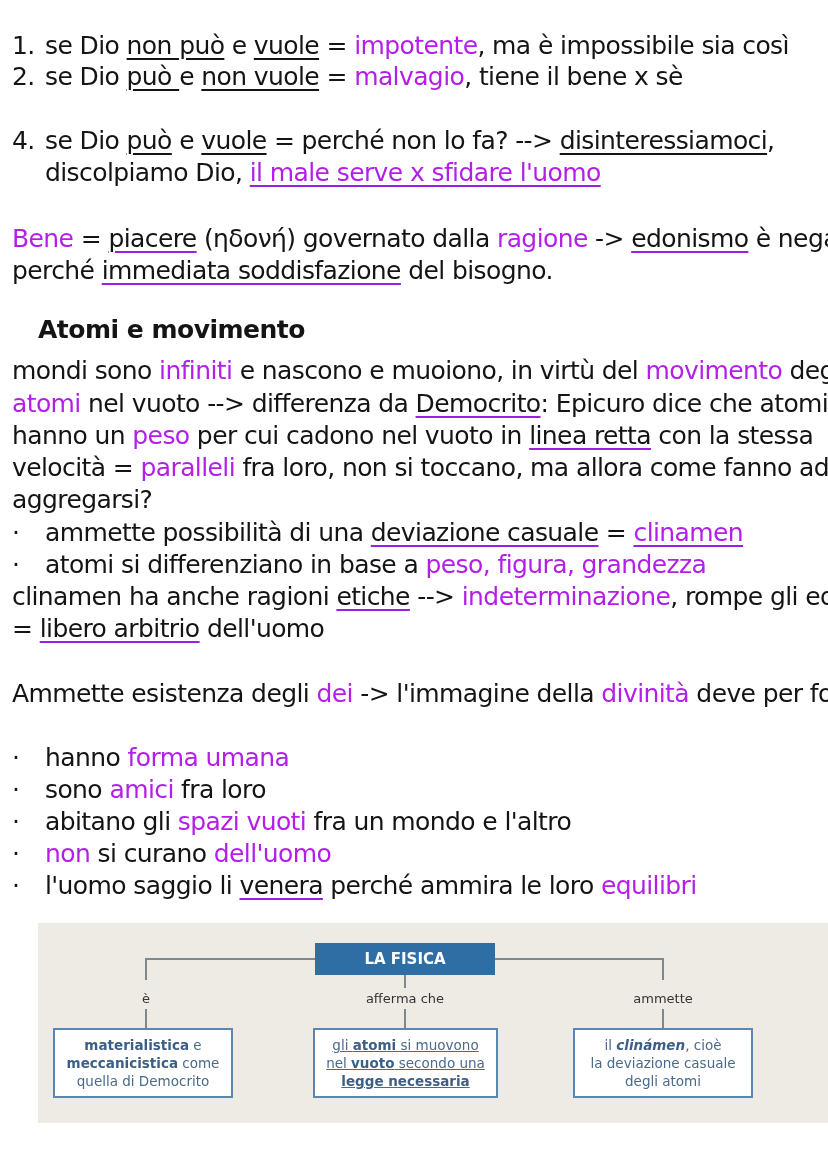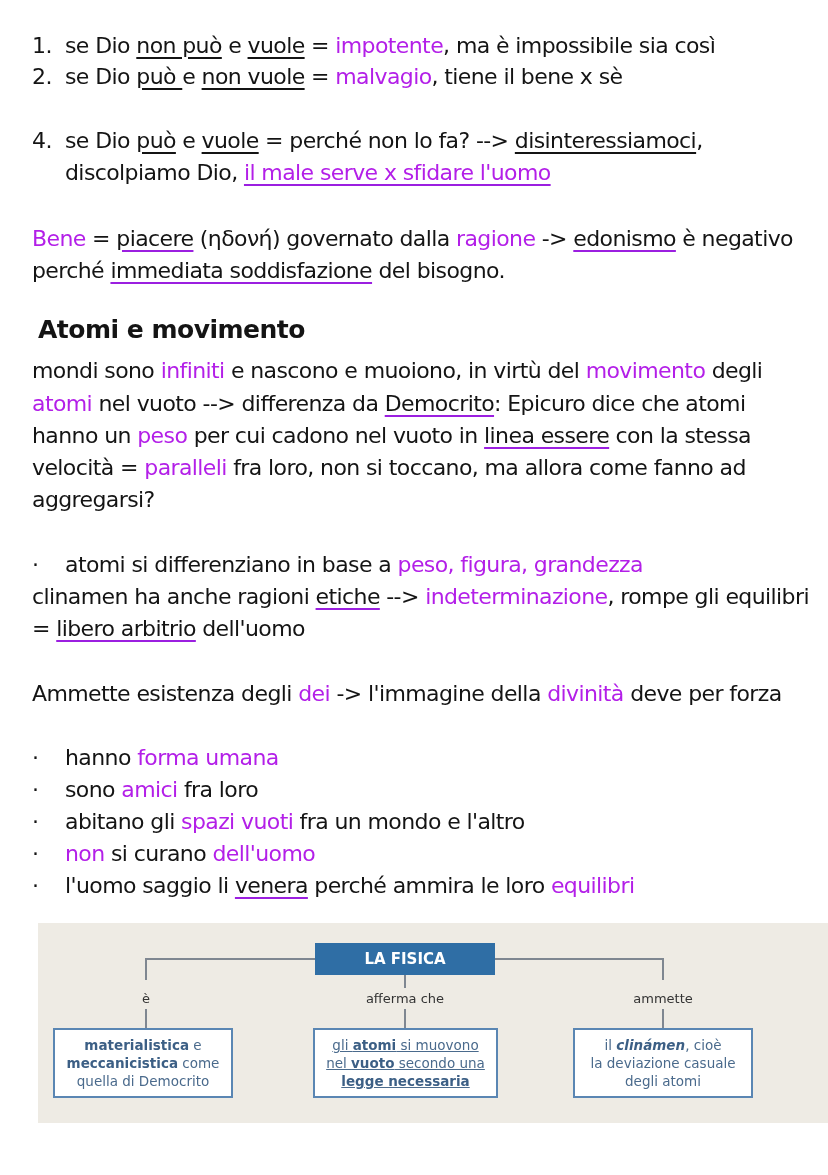--- a/index.html
+++ b/index.html
@@ -3,22 +3,22 @@
   <meta charset="utf-8">
   <style>
     html, body { margin: 0; padding: 0; background: #ffffff; }
     body {
       width: 828px; height: 1175px; position: relative; overflow: hidden;
       font-family: "DejaVu Sans", sans-serif;
       color: #141414;
     }
     .page { position: absolute; left: 0; top: 0; width: 828px; height: 1175px; }
     .line {
-      position: absolute; left: 32px; white-space: nowrap;
-      font-size: 22px; line-height: 30px; letter-spacing: -0.6px;
+      position: absolute; left: 12px; white-space: nowrap;
+      font-size: 25px; line-height: 30px; letter-spacing: -0.6px;
       font-family: "DejaVu Sans", sans-serif;
     }
     .num { display: inline-block; width: 33px; }
     .indent { padding-left: 33px; }
     .bullet { display: inline-block; width: 33px; }
     .p { color: #b31fe8; }
     .u { text-decoration: underline; text-decoration-thickness: 2px; text-underline-offset: 4px; }
     .up { text-decoration: underline; text-decoration-color: #9b1fe0; text-decoration-thickness: 2px; text-underline-offset: 4px; }
     .heading {
       position: absolute; left: 18px; top: 315px;
@@ -77,27 +77,30 @@
 
   <div class="heading">Atomi e movimento</div>
 
   <div class="line" style="top:356px">
     <span>mondi sono </span><span class="p">infiniti</span><span> e nascono e muoiono, in virtù del </span><span class="p">movimento</span><span> degli</span>
   </div>
   <div class="line" style="top:389px">
     <span class="p">atomi</span><span> nel vuoto --&gt; differenza da </span><span class="up">Democrito</span><span>: Epicuro dice che atomi</span>
   </div>
   <div class="line" style="top:421px">
-    <span>hanno un </span><span class="p">peso</span><span> per cui cadono nel vuoto in </span><span class="up">linea essere</span><span> con la stessa</span>
+    <span>hanno un </span><span class="p">peso</span><span> per cui cadono nel vuoto in </span><span class="up">linea retta</span><span> con la stessa</span>
   </div>
   <div class="line" style="top:453px">
     <span>velocità = </span><span class="p">paralleli</span><span> fra loro, non si toccano, ma allora come fanno ad</span>
   </div>
   <div class="line" style="top:485px">aggregarsi?</div>
 
+  <div class="line" style="top:518px">
+    <span class="bullet">·</span><span>ammette possibilità di una </span><span class="up">deviazione casuale</span><span> = </span><span class="p up">clinamen</span>
+  </div>
   <div class="line" style="top:550px">
     <span class="bullet">·</span><span>atomi si differenziano in base a </span><span class="p">peso, figura, grandezza</span>
   </div>
   <div class="line" style="top:582px">
     <span>clinamen ha anche ragioni </span><span class="up">etiche</span><span> --&gt; </span><span class="p">indeterminazione</span><span>, rompe gli equilibri</span>
   </div>
   <div class="line" style="top:614px">
     <span>= </span><span class="up">libero arbitrio</span><span> dell'uomo</span>
   </div>
 

